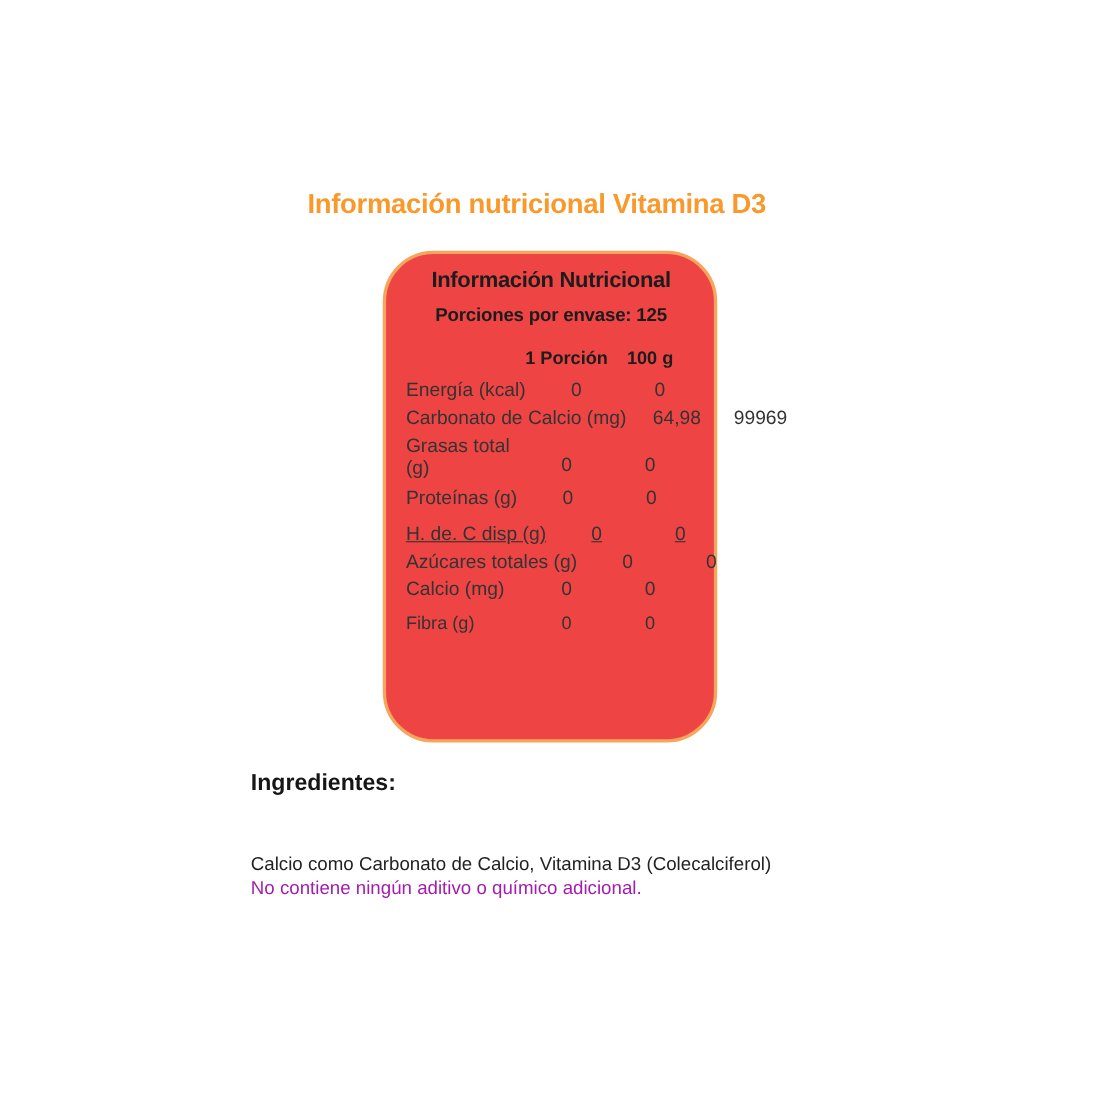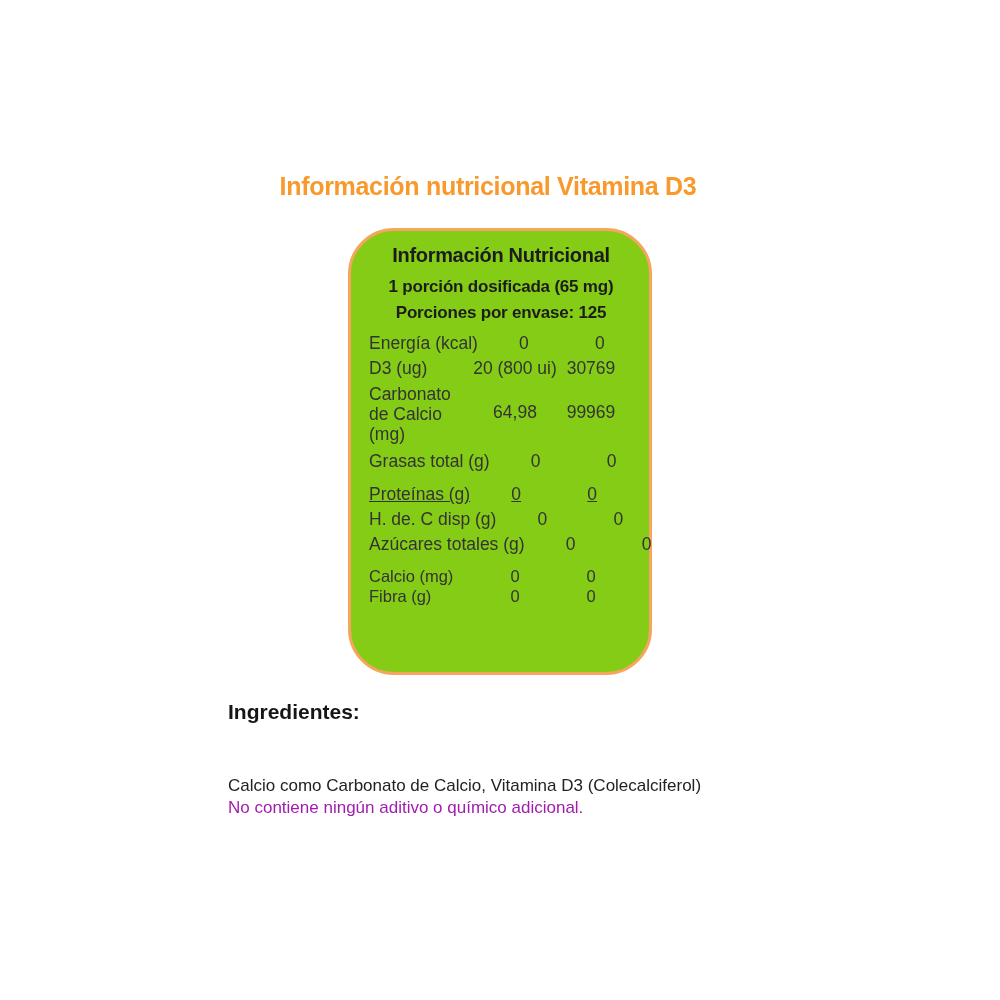--- a/index.html
+++ b/index.html
@@ -32,21 +32,21 @@
 
   .panel {
     position: absolute;
     left: 348px;
     top: 228px;
     width: 304px;
     height: 447px;
     border: 3px solid var(--panel-border-orange);
     border-radius: 46px;
     padding: 11px 16px 10px 18px;
-    background: #84cc16;
+    background: #ef4444;
   }
 
   .panel-header {
     text-align: center;
     font-size: 20px;
     font-weight: bold;
     letter-spacing: -0.3px;
     color: #1c1c1c;
     line-height: 26px;
     margin-bottom: 6px;
@@ -67,21 +67,21 @@
     font-size: 16.5px;
     font-weight: bold;
     color: #1c1c1c;
     line-height: 22px;
   }
   .col-spacer { flex: 0 0 100px; }
 
   .n-rows { margin-top: 5px; }
   .n-row {
     display: flex;
-    align-items: center;
+    align-items: flex-end;
     font-size: 17.5px;
     line-height: 25px;
     color: #333333;
   }
   .n-label {
     flex: 0 0 100px;
     white-space: nowrap;
     overflow: visible;
   }
   .n-v1 { flex: 0 0 92px; text-align: center; }
@@ -120,34 +120,33 @@
   }
 </style>
 </head>
 <body>
 
 <div class="page-title">Información nutricional Vitamina D3</div>
 
 <div class="panel">
   <div class="panel-header">Información Nutricional</div>
 
-  <div class="serving-line">1 porción dosificada (65 mg)</div>
   <div class="serving-line">Porciones por envase: 125</div>
 
+  <div class="cols-header">
+    <div class="col-spacer"></div>
+    <div class="n-v1">1 Porción</div>
+    <div class="n-v2">100 g</div>
+  </div>
 
   <div class="n-rows">
       <div class="n-row">
         <div class="n-label">Energía (kcal)</div>
         <div class="n-v1">0</div>
         <div class="n-v2">0</div>
-      </div>
-      <div class="n-row">
-        <div class="n-label">D3 (ug)</div>
-        <div class="n-v1">20 (800 ui)</div>
-        <div class="n-v2">30769</div>
       </div>
       <div class="n-row">
         <div class="n-label">Carbonato de Calcio (mg)</div>
         <div class="n-v1">64,98</div>
         <div class="n-v2">99969</div>
       </div>
       <div class="n-row">
         <div class="n-label">Grasas total (g)</div>
         <div class="n-v1">0</div>
         <div class="n-v2">0</div>

